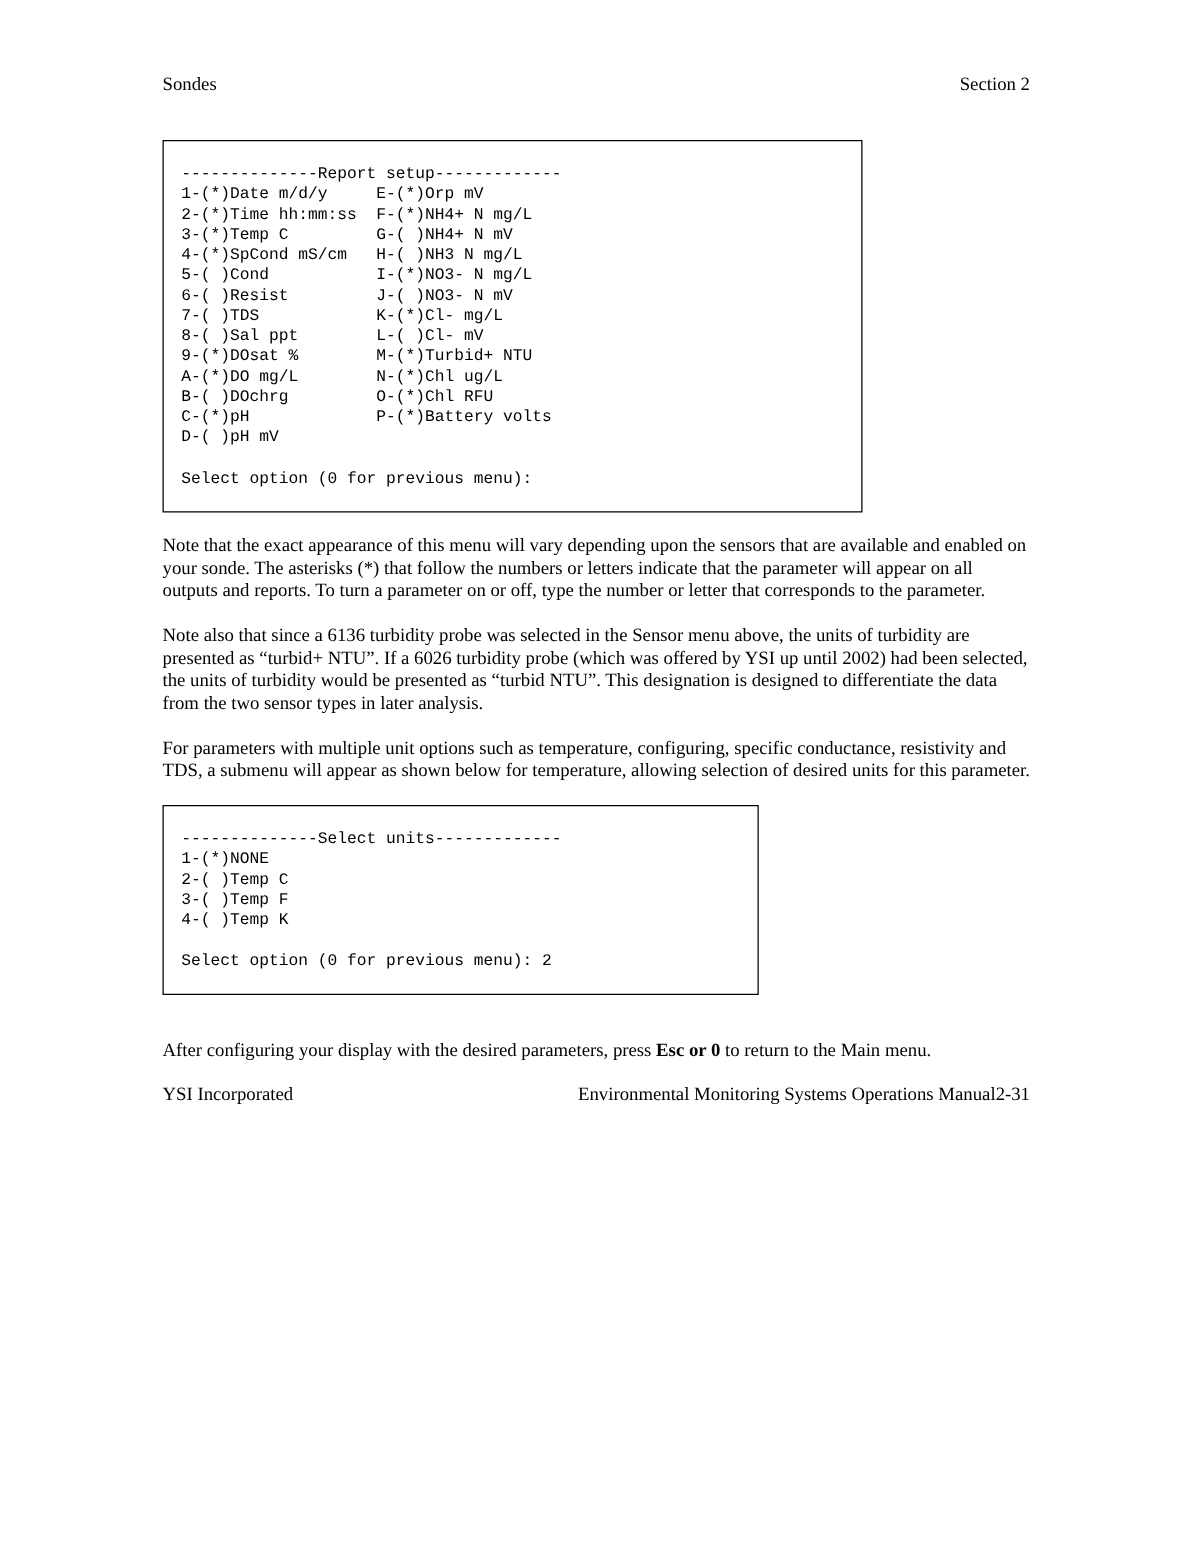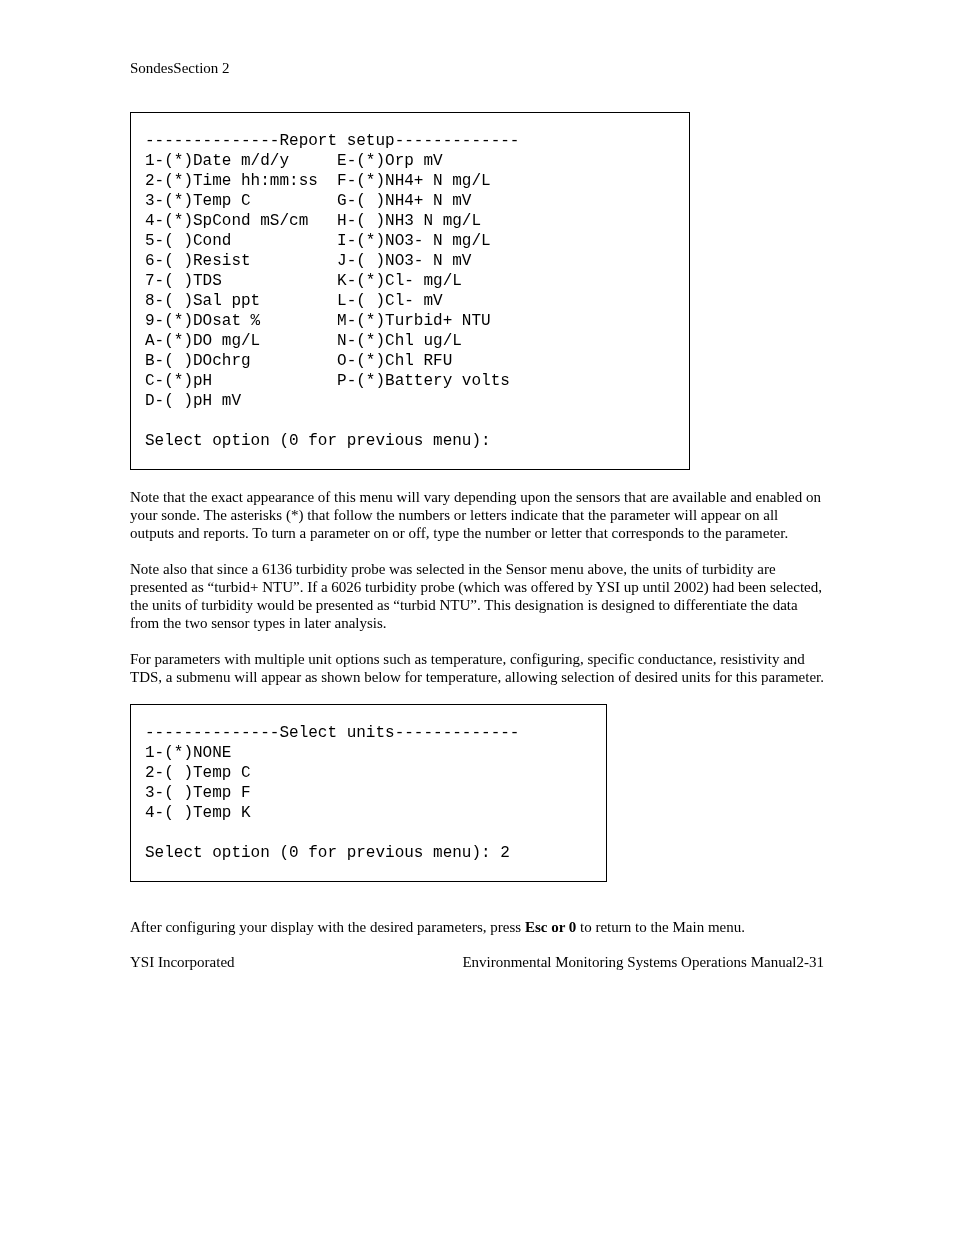--- a/index.html
+++ b/index.html
@@ -7,27 +7,28 @@
       font-size: 15px;
       margin: 0;
       padding: 60px 130px 60px 130px;
       color: #000;
       background: #fff;
       width: 954px;
       box-sizing: border-box;
     }
     .header {
       display: flex;
+      justify-content: space-between;
       margin-bottom: 35px;
     }
     .menu-box {
       border: 1px solid #000;
       padding: 18px 14px 18px 14px;
       font-family: "Courier New", Courier, monospace;
-      font-size: 16px;
+      font-size: 13px;
       white-space: pre;
       line-height: 1.25;
       margin-bottom: 18px;
       width: 560px;
       box-sizing: border-box;
     }
     .menu-box-wide {
       width: 477px;
     }
     .para {

